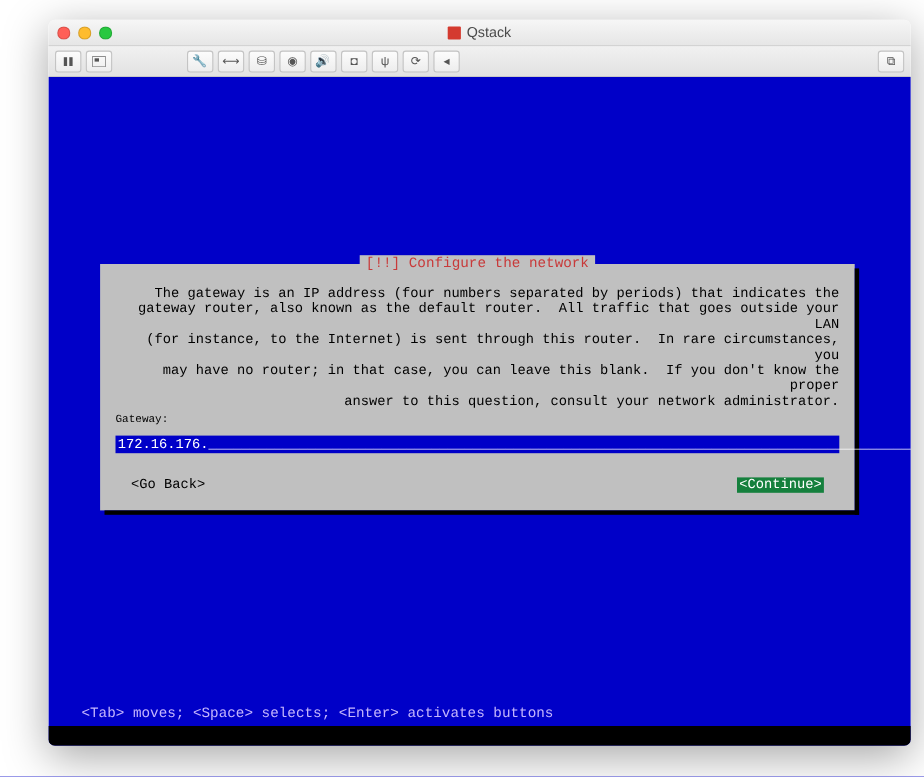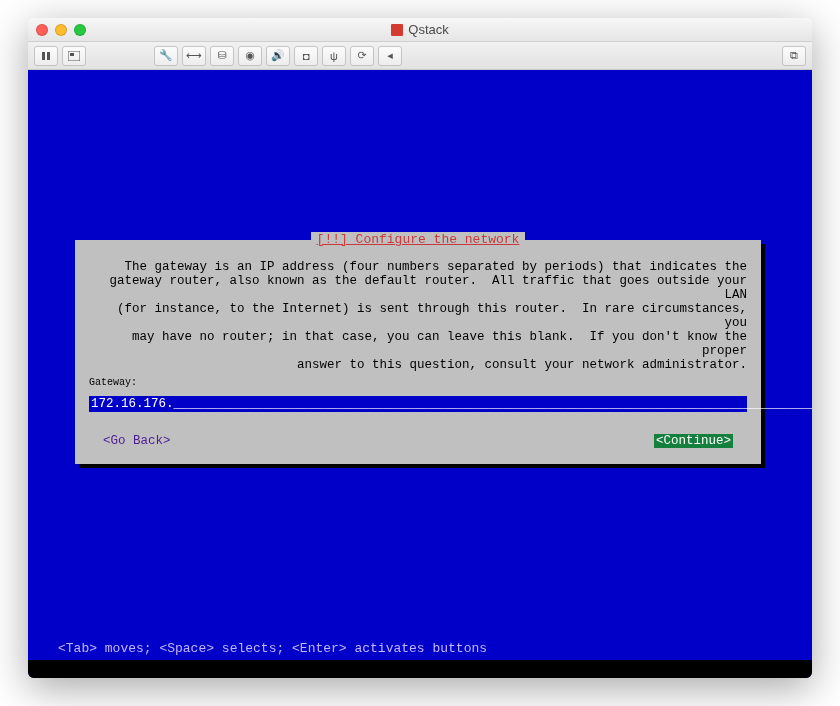--- a/index.html
+++ b/index.html
@@ -6,21 +6,21 @@
     body {
       font-family: -apple-system, "Helvetica Neue", Arial, sans-serif;
       background: transparent;
       width: 840px;
       height: 706px;
       position: relative;
     }
     .window {
       position: absolute;
       top: 18px;
-      left: 28px;
+      left: 44px;
       width: 784px;
       height: 660px;
       background: #fff;
       border-radius: 6px;
       box-shadow: 0 10px 40px rgba(0,0,0,0.35);
       overflow: hidden;
       display: flex;
       flex-direction: column;
     }
     .titlebar {
@@ -103,21 +103,20 @@
       position: absolute;
       top: -8px;
       left: 0; right: 0;
       text-align: center;
     }
     .dialog-title {
       background: #c0c0c0;
       padding: 0 6px;
       color: #c83a3a;
       font-size: 13px;
-      text-decoration: underline;
     }
     .dialog-text { margin-top: 10px; line-height: 14px; white-space: pre-wrap; font-size: 12.5px; text-align: right; }
     .field-label { margin-top: 5px; font-size: 10px; }
     .input-row {
       margin-top: 8px;
       background: #0000c8;
       color: #fff;
       padding: 0;
       height: 16px;
       position: relative;
@@ -129,21 +128,21 @@
       color:#fff;
       letter-spacing: 0;
     }
     .button-row {
       margin-top: 22px;
       display: flex;
       justify-content: space-between;
       padding: 0 14px;
       font-size: 12.5px;
     }
-    .btn-goback { color:#4c1d95; }
+    .btn-goback { color:#000000; }
     .btn-continue {
       background:#15803d;
       color:#fff;
       padding: 0 2px;
     }
     .shadow-r, .shadow-b { position:absolute; background:#000; }
     .shadow-r { right:-4px; top:4px; bottom:-4px; width:4px; }
     .shadow-b { bottom:-4px; left:4px; right:-4px; height:4px; }
     .footer-hint {
       position: absolute;

